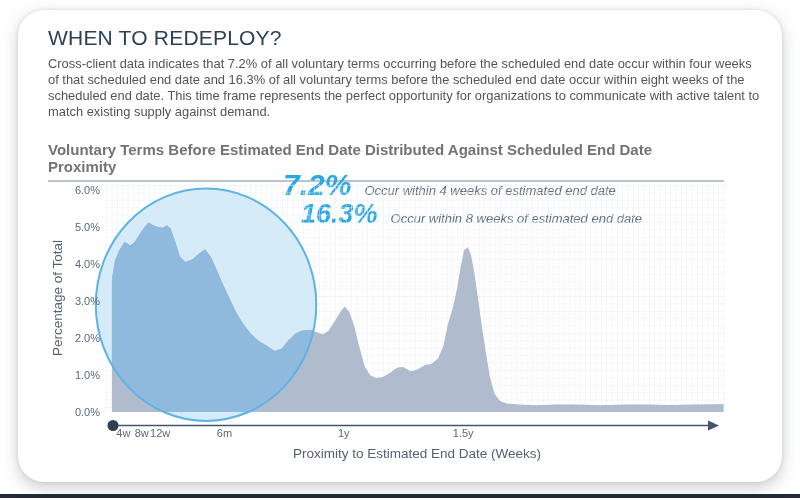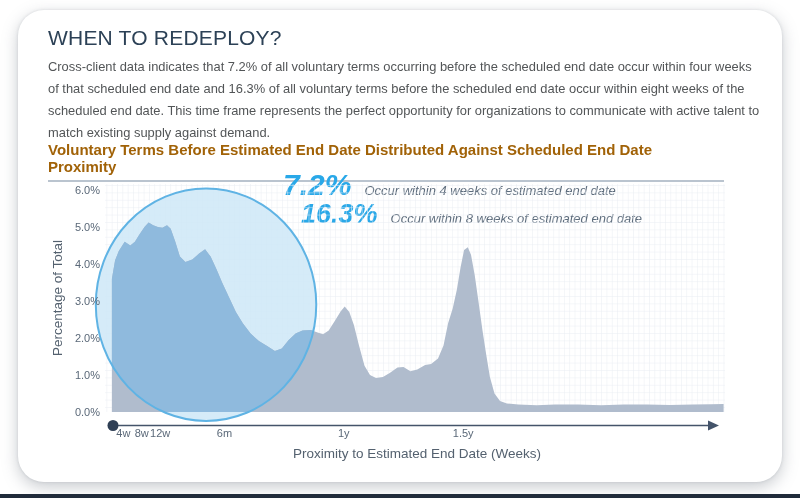--- a/index.html
+++ b/index.html
@@ -12,25 +12,25 @@
     position:absolute;left:18px;top:10px;width:764px;height:472px;
     background:#ffffff;border-radius:26px;
     box-shadow:0 5px 16px rgba(110,118,130,.38), 0 0 3px rgba(110,118,130,.22);
   }
   .heading{
     position:absolute;left:48px;top:26px;
     font-size:21px;font-weight:400;color:#2c4156;letter-spacing:.2px;
   }
   .para{
     position:absolute;left:48px;top:56px;width:716px;
-    font-size:12.9px;line-height:22px;color:#525557;
+    font-size:12.9px;line-height:16px;color:#525557;
   }
   .chart-title{
     position:absolute;left:48px;top:141px;width:676px;
-    font-size:15px;font-weight:700;color:#a16207;
+    font-size:15px;font-weight:700;color:#737373;
     padding-bottom:5px;border-bottom:2px solid #bac4cf;
   }
   .ann{position:absolute;display:flex;align-items:baseline;gap:13px;white-space:nowrap;}
   #ann1{left:283px;top:170px;}
   #ann2{left:301px;top:201px;}
   .ann-value{font-weight:800;font-style:italic;color:#29a8e8;font-size:30px;line-height:1;}
   #ann2 .ann-value{font-size:27px;}
   .ann-text{font-style:italic;color:#5d6c7c;font-size:13px;}
   #chart-svg{position:absolute;left:0;top:165px;width:800px;height:305px;font-family:"Liberation Sans", sans-serif;}
   .bottom-bar{position:absolute;left:0;top:494px;width:800px;height:4px;background:#202b3a;}

